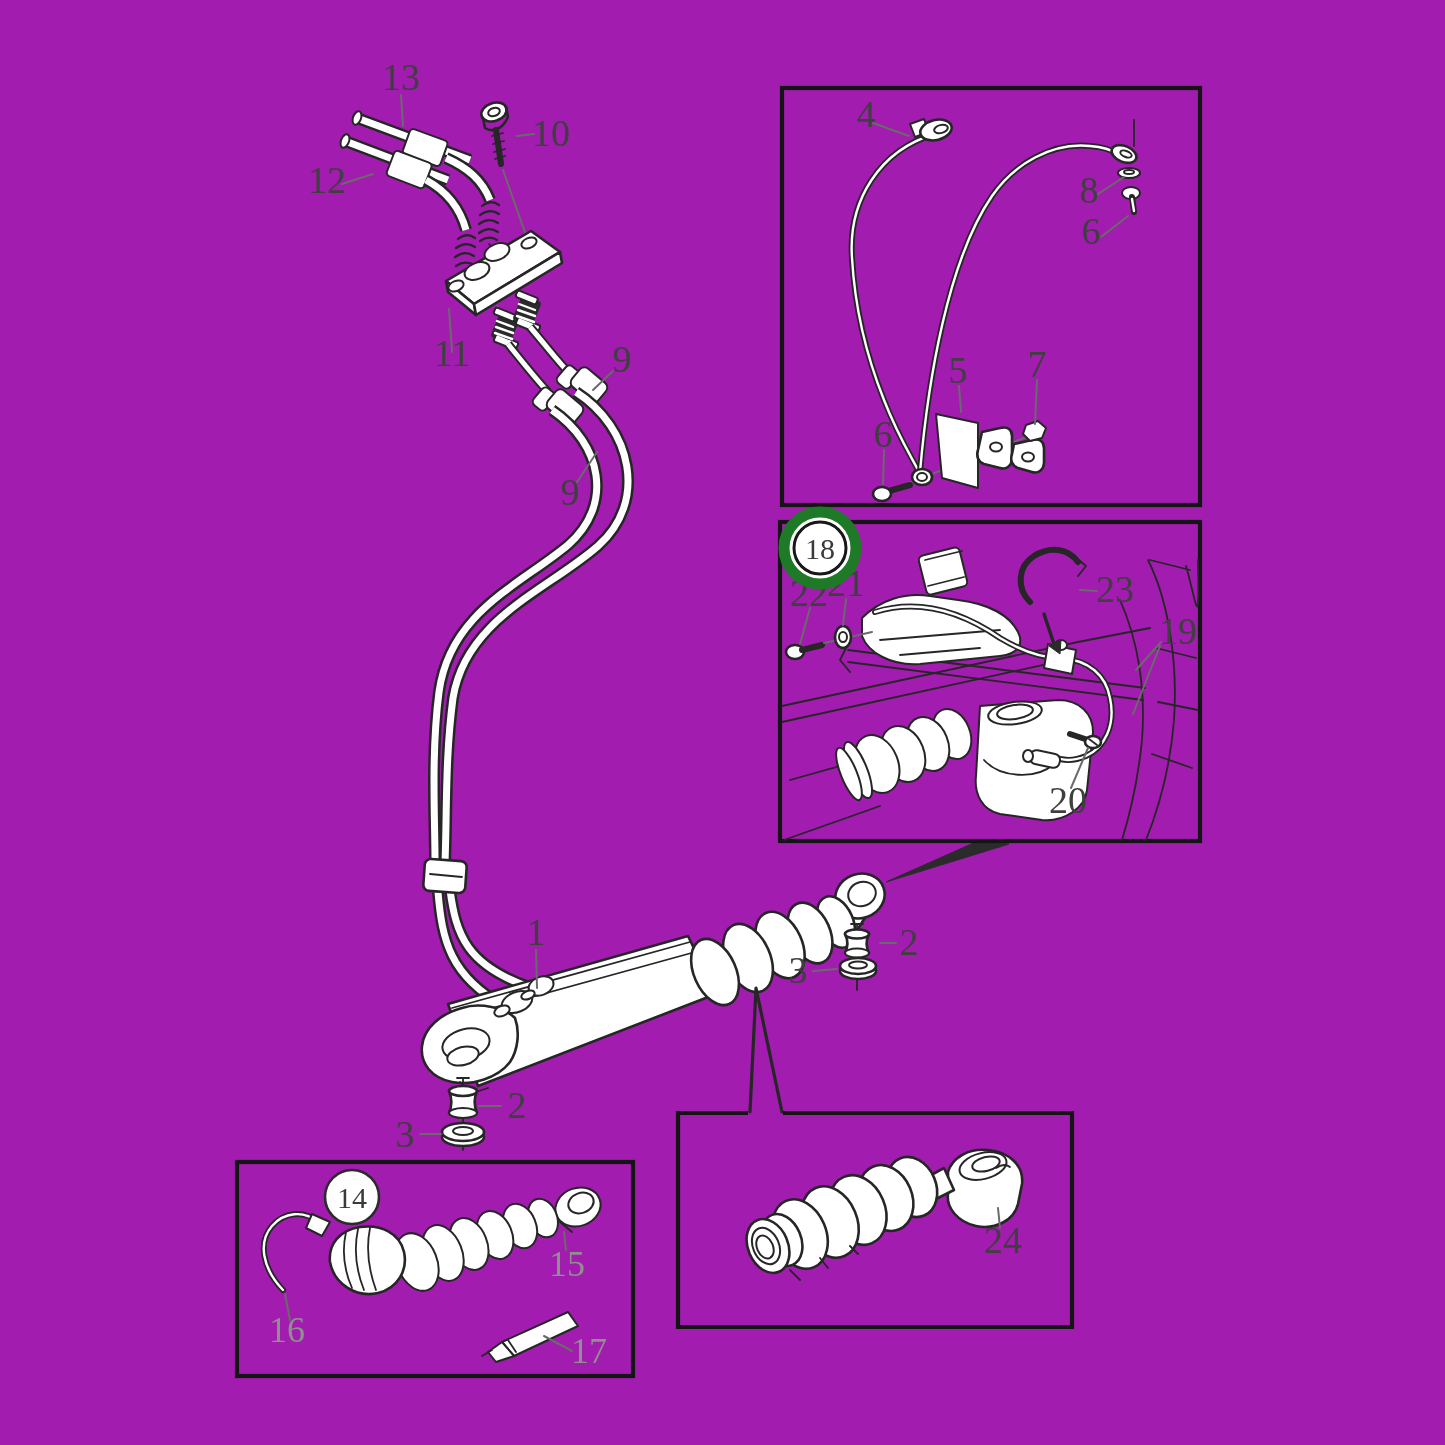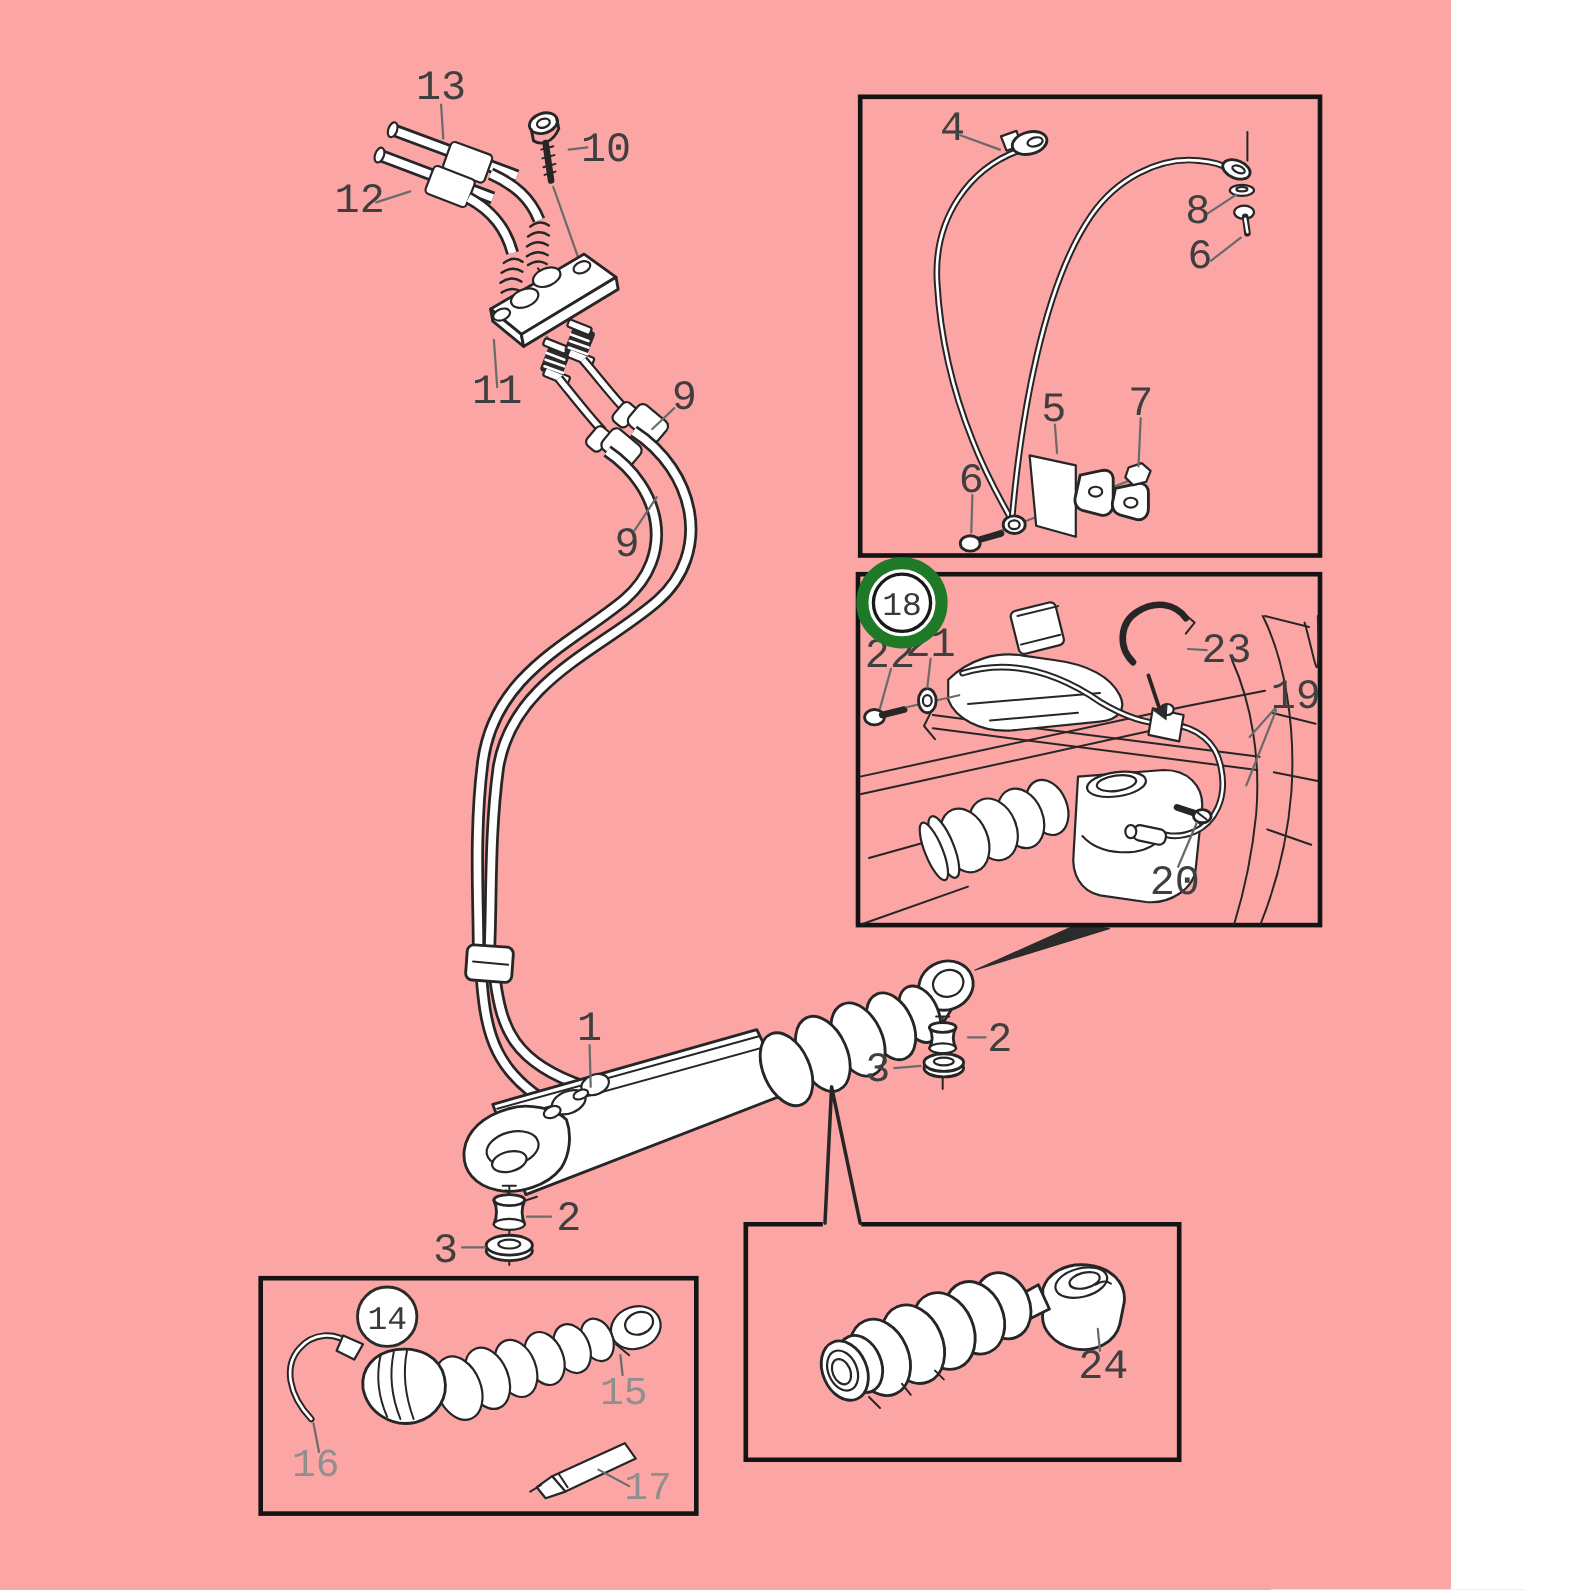--- a/index.html
+++ b/index.html
@@ -1,17 +1,17 @@
 <!DOCTYPE html>
 <html><head>
 <meta charset="utf-8">
 <style>
   html,body{margin:0;padding:0;background:#ffffff;}
-  .stage{position:relative;width:1319px;height:1445px;background:#fca5a5;overflow:hidden;
-         font-family:Liberation Mono, monospace;}
+  .stage{position:relative;width:1445px;height:1445px;background:#a21caf;overflow:hidden;
+         font-family:Liberation Serif, serif;}
   svg{position:absolute;left:0;top:0;}
   
   .ln{fill:none;stroke:#262626;stroke-width:2.6;stroke-linecap:round;stroke-linejoin:round;}
   .ln1{fill:none;stroke:#262626;stroke-width:1.8;stroke-linecap:round;stroke-linejoin:round;}
   .fw{fill:#ffffff;stroke:#262626;stroke-width:2.6;stroke-linejoin:round;}
   .fw1{fill:#ffffff;stroke:#262626;stroke-width:2;stroke-linejoin:round;}
   .fd{fill:#2b2b2b;stroke:#2b2b2b;stroke-width:1;}
   .to{fill:none;stroke:#262626;stroke-width:12;stroke-linecap:butt;}
   .ti{fill:none;stroke:#ffffff;stroke-width:7;stroke-linecap:butt;}
   .to2{fill:none;stroke:#262626;stroke-width:9;stroke-linecap:butt;}

